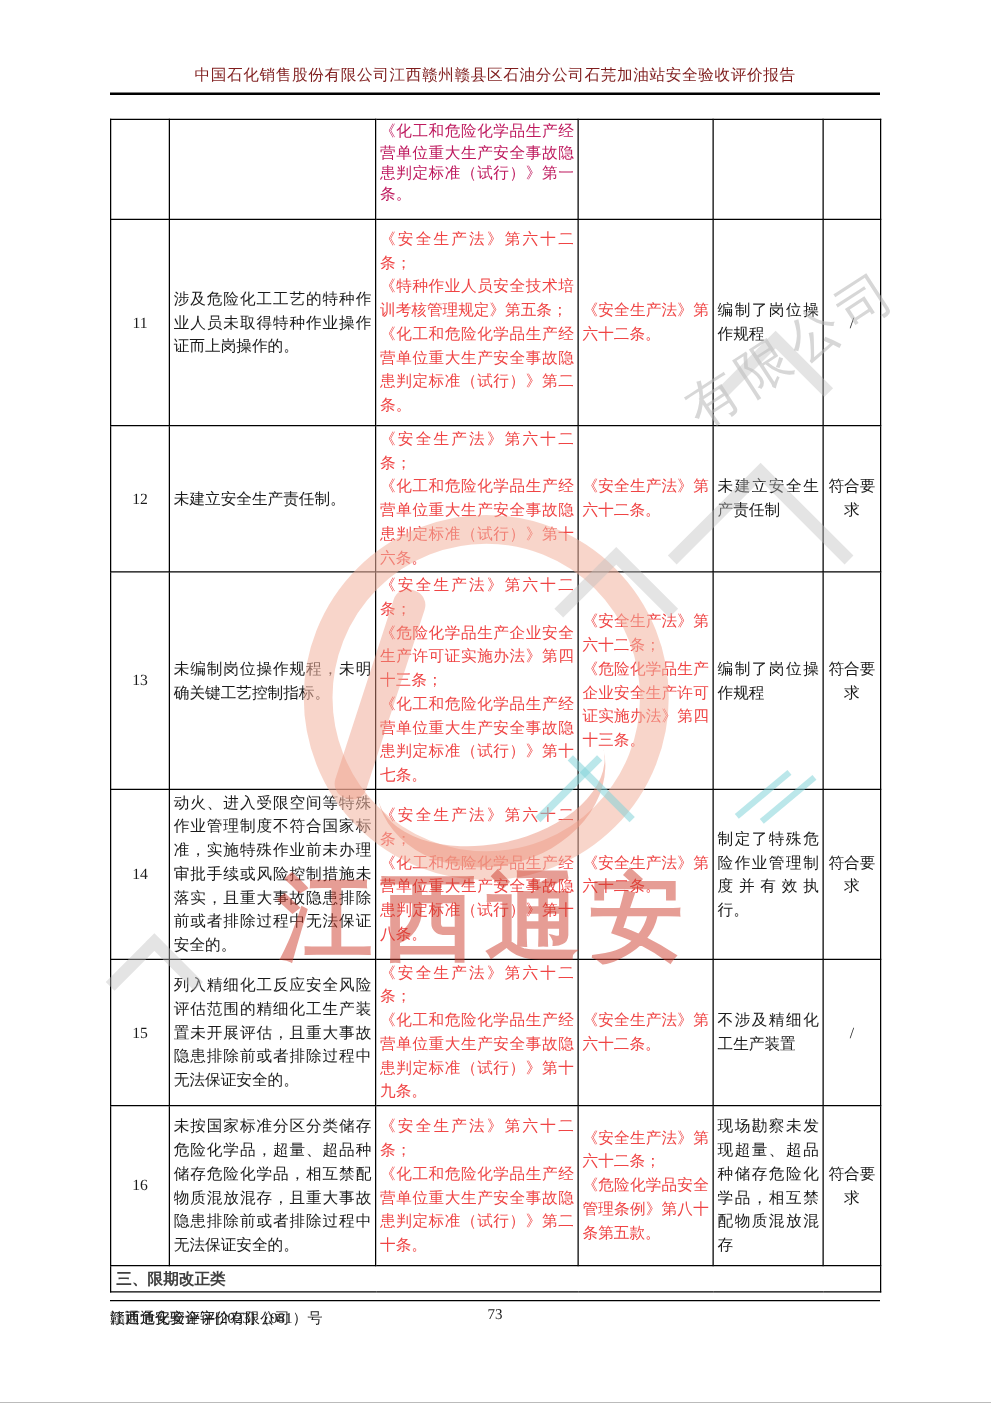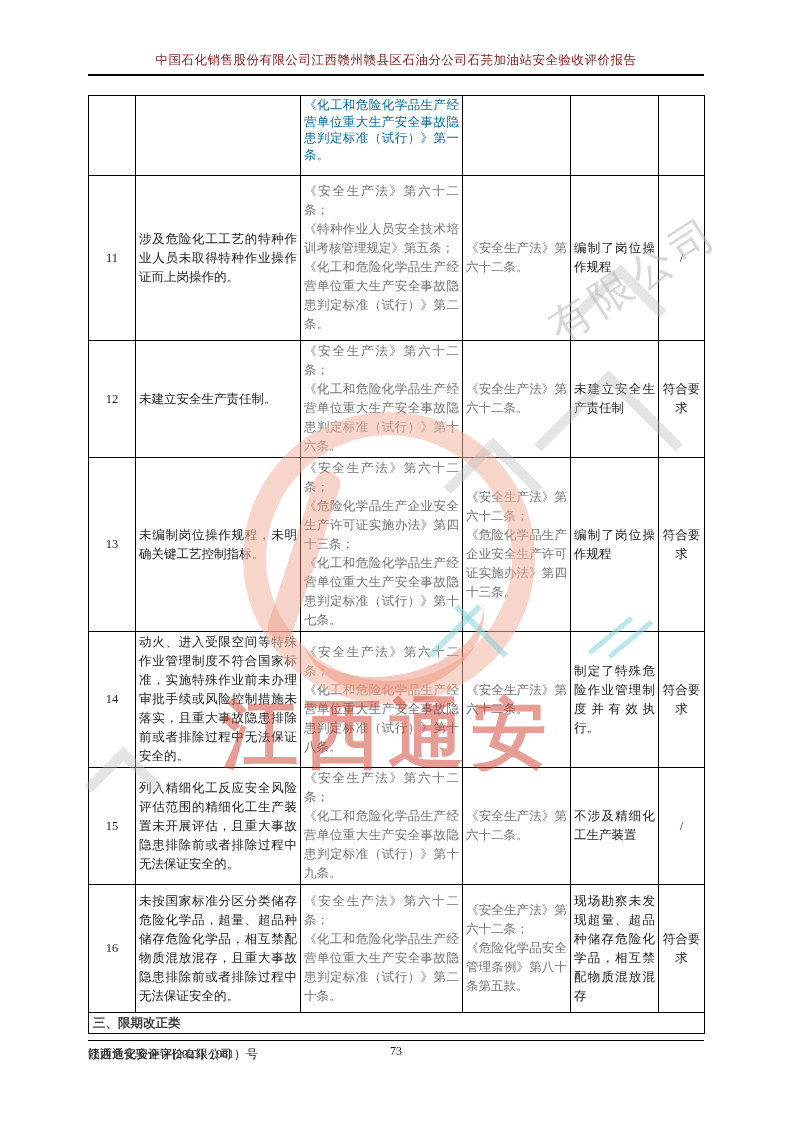--- a/index.html
+++ b/index.html
@@ -36,23 +36,23 @@
     padding:1px 3px;
     overflow:hidden;
     word-break:break-all;
   }
   .c-no{text-align:center;}
   .c-item,.c-status{text-align:justify;}
   .c-basis,.c-ref{
     text-align:justify;
     white-space:pre-line;
     line-height:18.5px;
-    color:#737373;
-  }
-  .c-basis.black{color:#0369a1;}
+    color:#ef4444;
+  }
+  .c-basis.black{color:#be185d;}
   .c-concl{text-align:center;padding:0 5px;}
   tr.carryover td{vertical-align:top;line-height:16.5px;}
   tr.section-row td{
     font-weight:bold;text-align:left;padding:1px 4px;
     line-height:16px;height:18px;color:#404040;
   }
   
   .footer-rule{
     position:absolute;top:1040px;left:88px;width:616px;
     border-top:1.5px solid #000;

